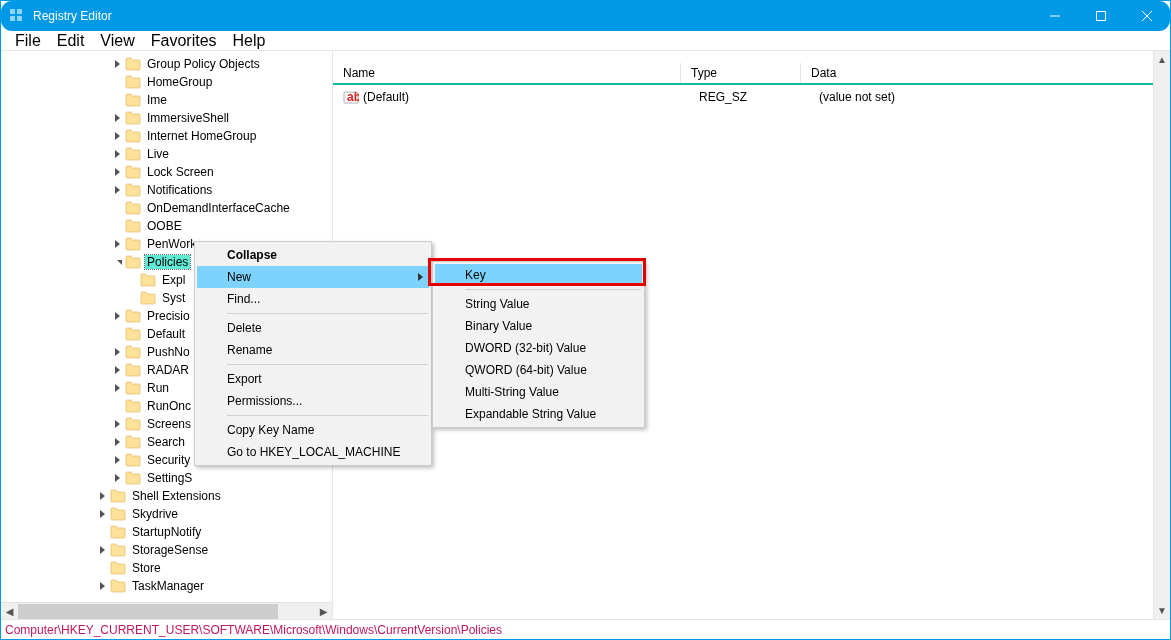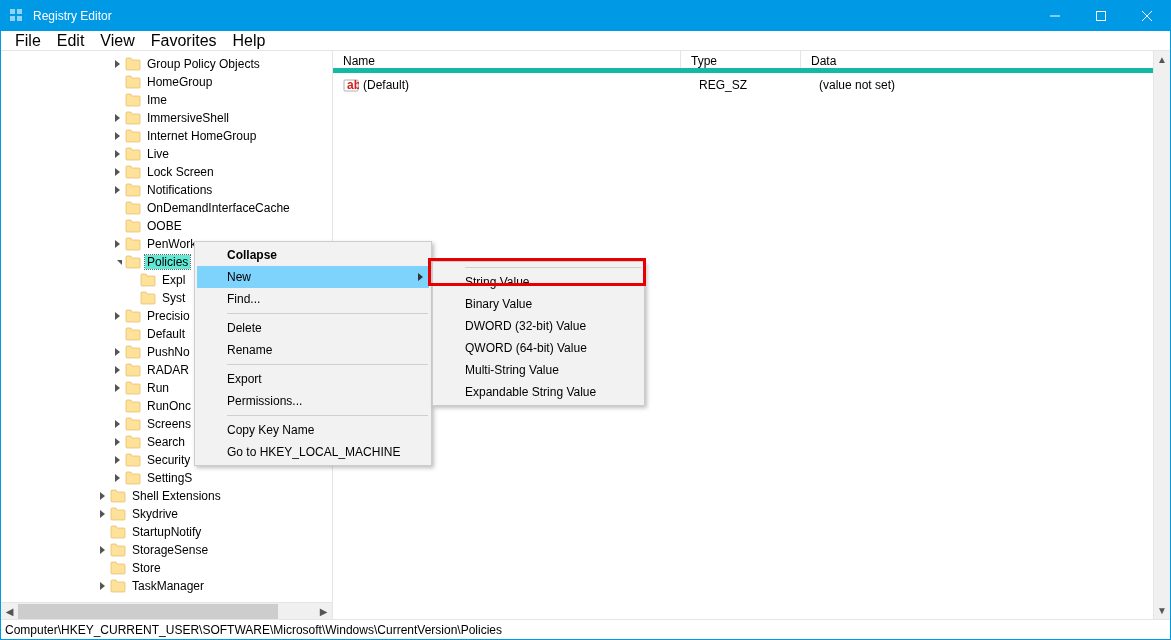--- a/index.html
+++ b/index.html
@@ -1,17 +1,17 @@
 <!DOCTYPE html>
 <html><head>
 <meta charset="utf-8">
 <style>
 * { margin:0; padding:0; box-sizing:border-box; font-family:"Segoe UI",Tahoma,sans-serif; font-size:12px; }
 body { width:1171px; height:640px; background:#fff; overflow:hidden; display:flex; flex-direction:column; border:1px solid #0099e5; }
-.titlebar { height:30px; background:#0099e5; color:#fff; display:flex; align-items:center; padding-left:8px; }
+.titlebar { height:30px; background:#0099e5; color:#fff; display:flex; align-items:center; padding-left:8px;border-radius:11px; }
 .titlebar .app-icon { width:16px; height:16px; margin-right:8px; display:inline-flex; align-items:center; justify-content:center; }
 .titlebar .app-icon svg { width:16px; height:16px; }
 .titlebar .title { flex:1; font-size:12px; }
 .winbtns { display:flex; height:100%; }
 .winbtn { width:46px; height:100%; display:flex; align-items:center; justify-content:center; color:#fff; }
 .winbtn svg { width:10px; height:10px; stroke:#fff; stroke-width:1; fill:none; }
 .menubar { height:20px; background:#fff; display:flex; align-items:center; padding-left:6px; border-bottom:1px solid #e5e5e5; }
 .menubar span { padding:0 8px; font-size:16px; }
 .client { flex:1; display:flex; min-height:0; }
 .treepane { width:332px; border-right:1px solid #e5e5e5; display:flex; flex-direction:column; }
@@ -23,32 +23,32 @@
 .exp.open::before { border-left:5px solid transparent; border-top:5px solid #555; transform:translate(2px,0); }
 .folder { width:16px; height:14px; margin-right:4px; flex-shrink:0; }
 .folder svg { width:16px; height:14px; display:block; }
 .tree-row.selected .label-text-wrap { background:#5eead4; outline:1px dotted #666; padding:0 2px; }
 .label-text-wrap { padding:0 2px; }
 .hbar { height:17px; border-top:1px solid #e5e5e5; display:flex; align-items:center; background:#f0f0f0; }
 .hbar .harr { width:17px; display:flex; align-items:center; justify-content:center; font-size:10px; color:#555; }
 .hbar .htrack { flex:1; height:100%; position:relative; }
 .hbar .hthumb { position:absolute; left:0; top:1px; height:15px; width:260px; background:#cdcdcd; }
 .listpane { flex:1; display:flex; flex-direction:column; position:relative; }
-.listhdr { height:22px; display:flex; border-bottom:5px solid #14b8a6; }
+.listhdr { height:22px; display:flex; border-bottom:2px solid #14b8a6;margin-top:12px; }
 .listhdr .col { padding:3px 10px; font-size:12px; border-right:1px solid #e5e5e5; }
 .col.name { width:348px; }
 .col.type { width:120px; }
 .col.data { flex:1; border-right:none; }
 .listbody { flex:1; padding-top:3px; }
 .list-row { display:flex; align-items:center; height:18px; }
 .list-row .icon { width:16px; height:16px; margin:0 4px 0 10px; display:flex; align-items:center; justify-content:center; }
 .list-row .nm { width:326px; padding-left:0px; }
 .list-row .tp { width:120px; padding-left:10px; }
 .list-row .dt { flex:1; padding-left:10px; }
-.statusbar { height:20px; border-top:1px solid #e5e5e5; display:flex; align-items:center; padding-left:4px; font-size:12px; color:#000000; }
+.statusbar { height:20px; border-top:1px solid #e5e5e5; display:flex; align-items:center; padding-left:4px; font-size:12px; color:#be185d; }
 
 
 .ctxmenu { position:absolute; background:#f2f2f2; border:1px solid #ccc; box-shadow:2px 2px 4px rgba(0,0,0,.25); padding:2px; }
 .ctxmenu .mi { height:22px; display:flex; align-items:center; padding-left:30px; padding-right:20px; position:relative; font-size:12px; }
 .ctxmenu .mi.bold { font-weight:bold; }
 .ctxmenu .mi.hover { background:#7dd3fc; }
 .ctxmenu .sep { height:1px; background:#d0d0d0; margin:3px 1px 3px 30px; }
 .ctxmenu .mi .subarrow { position:absolute; right:6px; width:0; height:0; border-top:4px solid transparent; border-bottom:4px solid transparent; border-left:5px solid #333; }
 .ctx1 { left:194px; top:241px; width:238px; }
 .ctx2 { left:432px; top:261px; width:213px; }
@@ -478,20 +478,23 @@
   <div class="sep"></div>
   <div class="mi">
       <span>Copy Key Name</span>
     </div>
   <div class="mi">
       <span>Go to HKEY_LOCAL_MACHINE</span>
     </div>
 </div>
 
 <div class="ctxmenu ctx2">
+  <div class="mi hover">
+      <span>Key</span>
+    </div>
   <div class="sep"></div>
   <div class="mi">
       <span>String Value</span>
     </div>
   <div class="mi">
       <span>Binary Value</span>
     </div>
   <div class="mi">
       <span>DWORD (32-bit) Value</span>
     </div>

